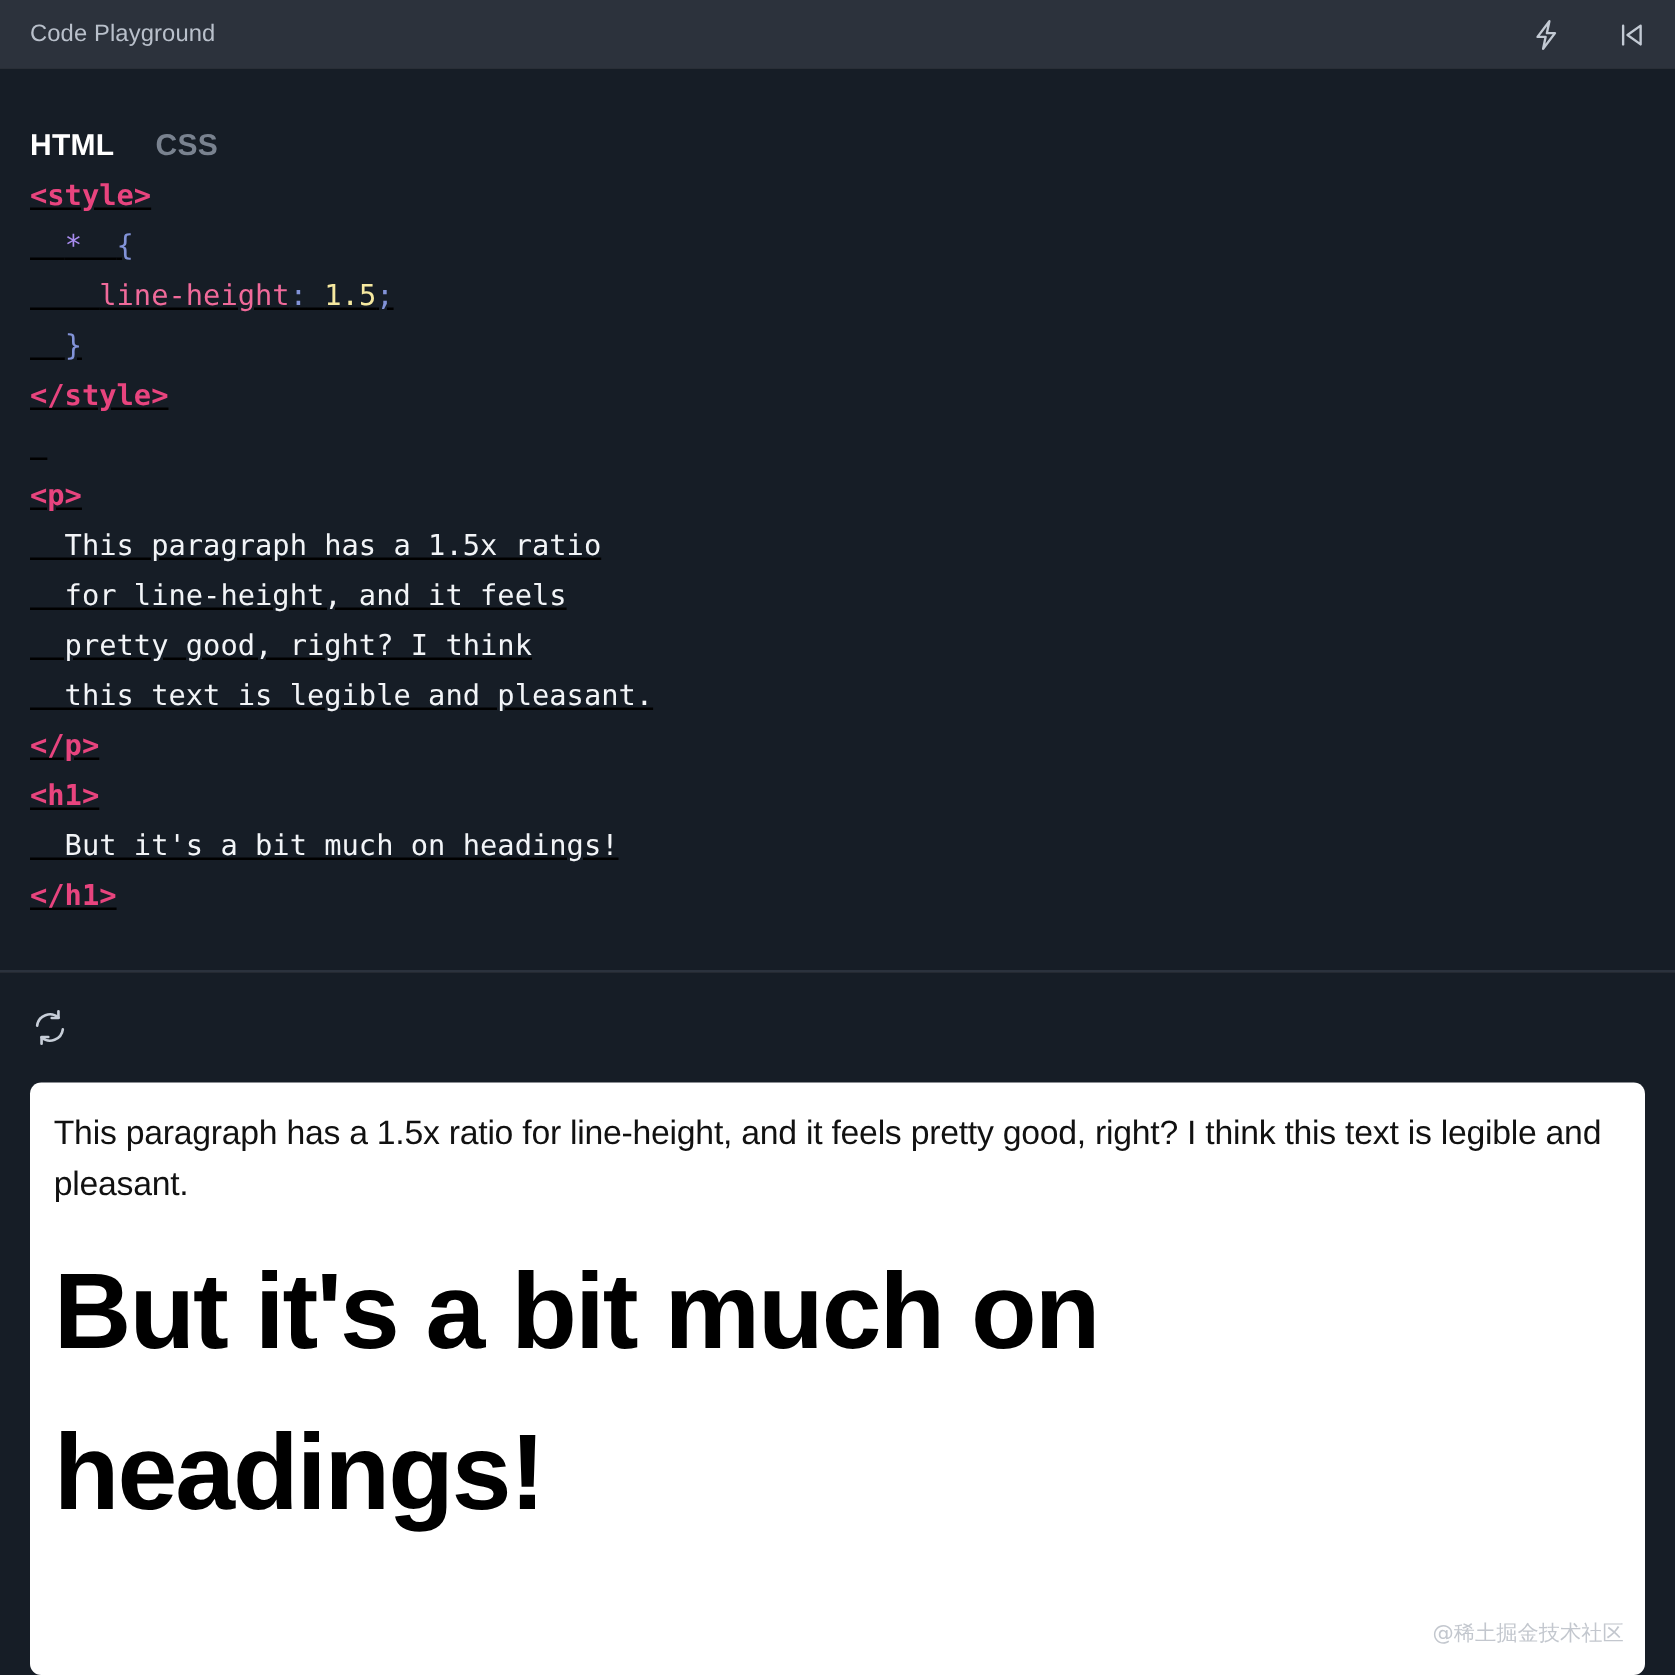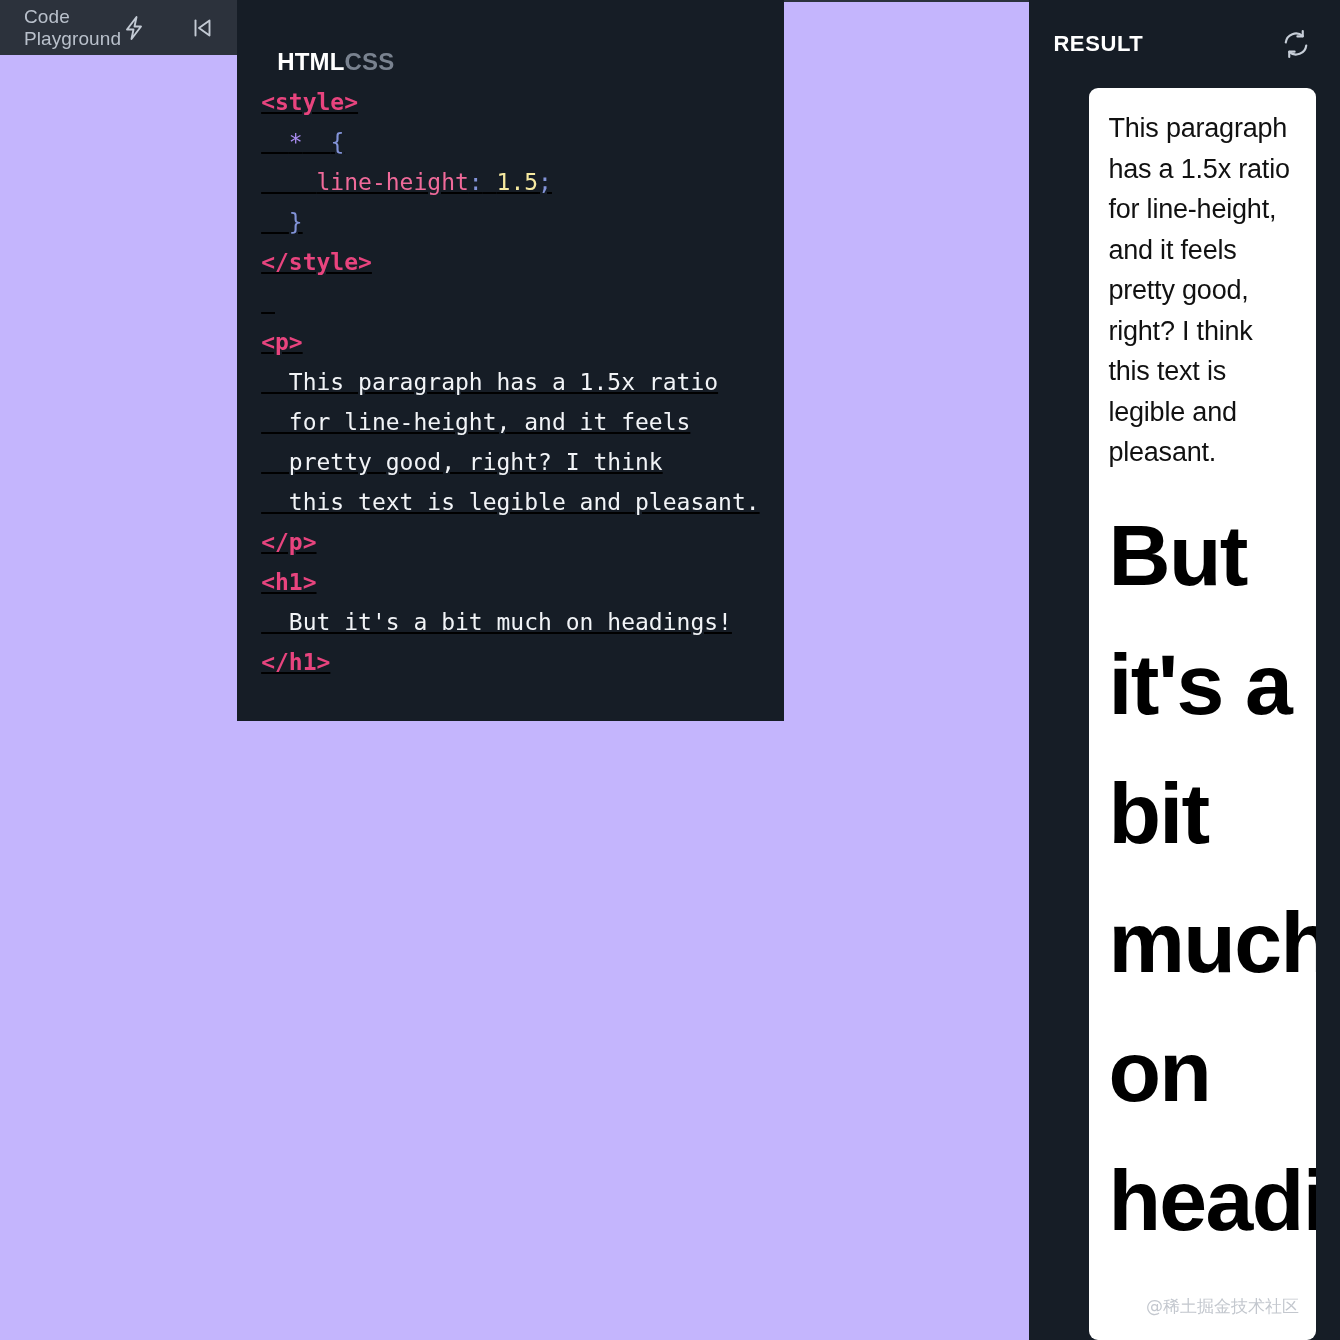--- a/index.html
+++ b/index.html
@@ -14,21 +14,22 @@
   body {
     font-family: "Liberation Sans", sans-serif;
     -webkit-font-smoothing: antialiased;
   }
 
   
   .app {
     width: 1340px;
     height: 1340px;
     display: flex;
-    background: #c4b5fd;
+    flex-direction: column;
+    background: #404040;
   }
 
   
   .titlebar {
     height: 55px;
     min-height: 55px;
     background: #2c323c;
     display: flex;
     align-items: center;
     padding: 0 22px 0 24px;
@@ -58,24 +59,24 @@
   .editor-pane {
     flex: 0 0 auto;
     height: 721px;
     background: #161d26;
     padding: 0 24px;
     position: relative;
   }
   .tabs {
     display: flex;
     align-items: flex-end;
+    gap: 33px;
     padding-top: 28px;
     padding-bottom: 0;
     height: 76px;
-    margin-left: 16px;
   }
   .tab {
     font-size: 24px;
     font-weight: bold;
     letter-spacing: .2px;
     line-height: 1;
     color: #79828f;
     padding-bottom: 2px;
   }
   .tab.active { color: #ffffff; }
@@ -138,21 +139,20 @@
   }
   .refresh-btn svg { display:block; }
 
   .result-card {
     background: #ffffff;
     border-radius: 9px;
     flex: 1 1 auto;
     padding: 20px 24px 0 19px;
     overflow: hidden;
     color: #000000;
-    margin-left: 36px;
   }
   .result-p {
     font-size: 27px;
     line-height: 1.5;
     color: #111111;
     letter-spacing: -.2px;
   }
   .result-h1 {
     font-size: 86px;
     line-height: 1.5;
@@ -201,21 +201,20 @@
       <div class="tab active">HTML</div>
       <div class="tab">CSS</div>
     </div>
     <div class="code" id="code-area"><span class="line"><span class="tag">&lt;style&gt;</span></span><span class="line"><span class="txt">  </span><span class="sel">*</span><span class="txt">  </span><span class="brace">{</span></span><span class="line"><span class="txt">    </span><span class="prop">line-height</span><span class="punct">:</span><span class="txt"> </span><span class="num">1.5</span><span class="punct">;</span></span><span class="line"><span class="txt">  </span><span class="brace">}</span></span><span class="line"><span class="tag">&lt;/style&gt;</span></span><span class="line"><span class="txt"></span>&nbsp;</span><span class="line"><span class="tag">&lt;p&gt;</span></span><span class="line"><span class="txt">  This paragraph has a 1.5x ratio</span></span><span class="line"><span class="txt">  for line-height, and it feels</span></span><span class="line"><span class="txt">  pretty good, right? I think</span></span><span class="line"><span class="txt">  this text is legible and pleasant.</span></span><span class="line"><span class="tag">&lt;/p&gt;</span></span><span class="line"><span class="tag">&lt;h1&gt;</span></span><span class="line"><span class="txt">  But it's a bit much on headings!</span></span><span class="line"><span class="tag">&lt;/h1&gt;</span></span></div>
   </div>
 
   <div class="pane-divider"></div>
 
   <div class="result-pane">
     <div class="result-head">
-      <div class="result-title">RESULT</div>
       <div class="refresh-btn">
         <svg width="30" height="30" viewBox="0 0 24 24" fill="none" stroke="currentColor" stroke-width="1.7" stroke-linecap="round" stroke-linejoin="round">
           <path d="M20.2 13.2 A8.2 8.2 0 0 1 6.6 18.3"></path>
           <path d="M3.8 10.8 A8.2 8.2 0 0 1 17.4 5.7"></path>
           <polyline points="17.4,1.6 17.4,5.9 13.1,5.9"></polyline>
           <polyline points="6.6,22.4 6.6,18.1 10.9,18.1"></polyline>
         </svg>
       </div>
     </div>
 

